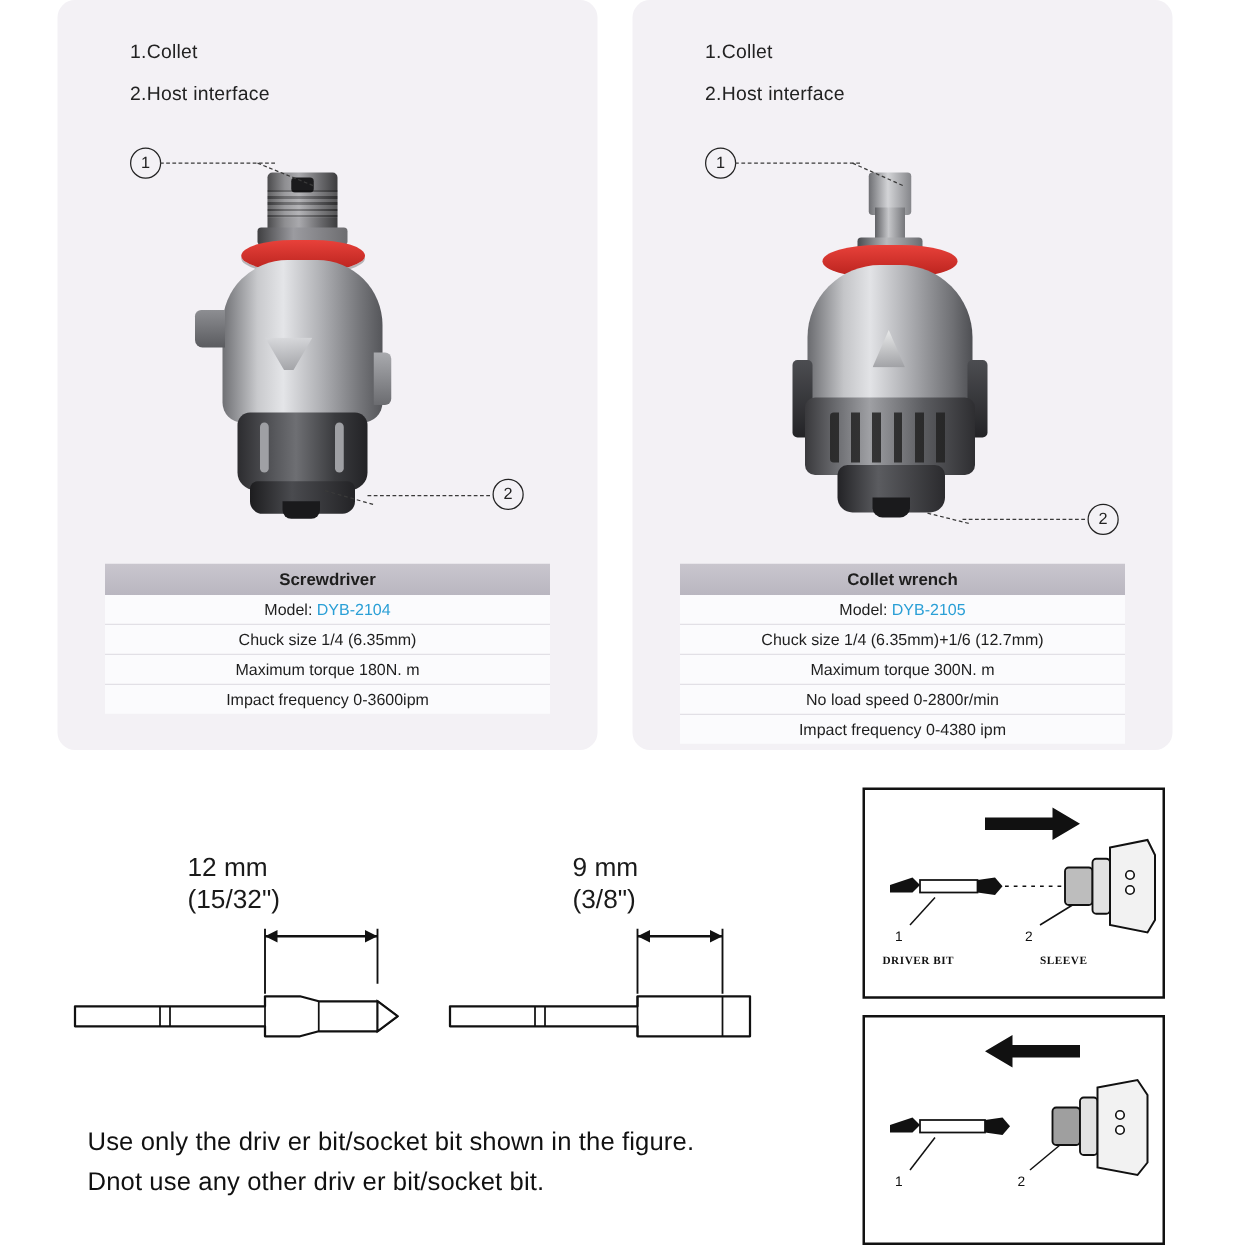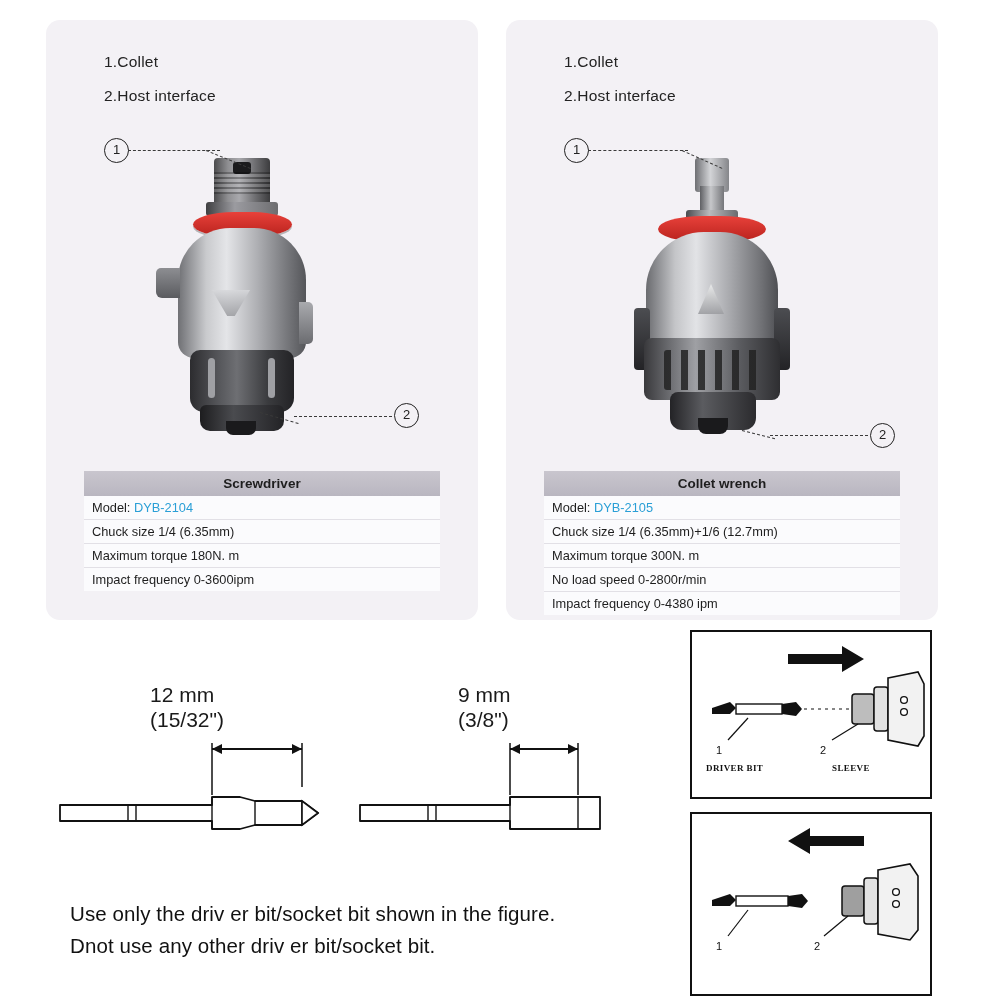--- a/index.html
+++ b/index.html
@@ -12,21 +12,21 @@
     height: 1000px;
     font-family: "Liberation Sans", sans-serif;
     color: #1a1a1a;
     position: relative;
     overflow: hidden;
   }
 
   
   .card {
     position: absolute;
-    top: 20px;
+    top: 0;
     width: 432px;
     height: 600px;
     background: #f3f1f5;
     border-radius: 14px;
   }
   .card.left  { left: 46px; }
   .card.right { left: 506px; }
 
   .card-note {
     position: absolute;
@@ -210,20 +210,21 @@
     font-weight: bold;
     padding: 5px 0;
     color: #1e1e1e;
     font-size: 13.5px;
   }
   .spec .spec-row {
     background: #fbfbfd;
     border-bottom: 1px solid #e2e0e6;
     padding: 4px 8px;
     color: #1e1e1e;
+    text-align: center;
   }
   .spec .spec-row:last-child { border-bottom: none; }
   .model-code { color: #2a9fd6; }
 
   
   .dim-label {
     position: absolute;
     font-size: 21px;
     color: #1a1a1a;
     line-height: 1.18;

